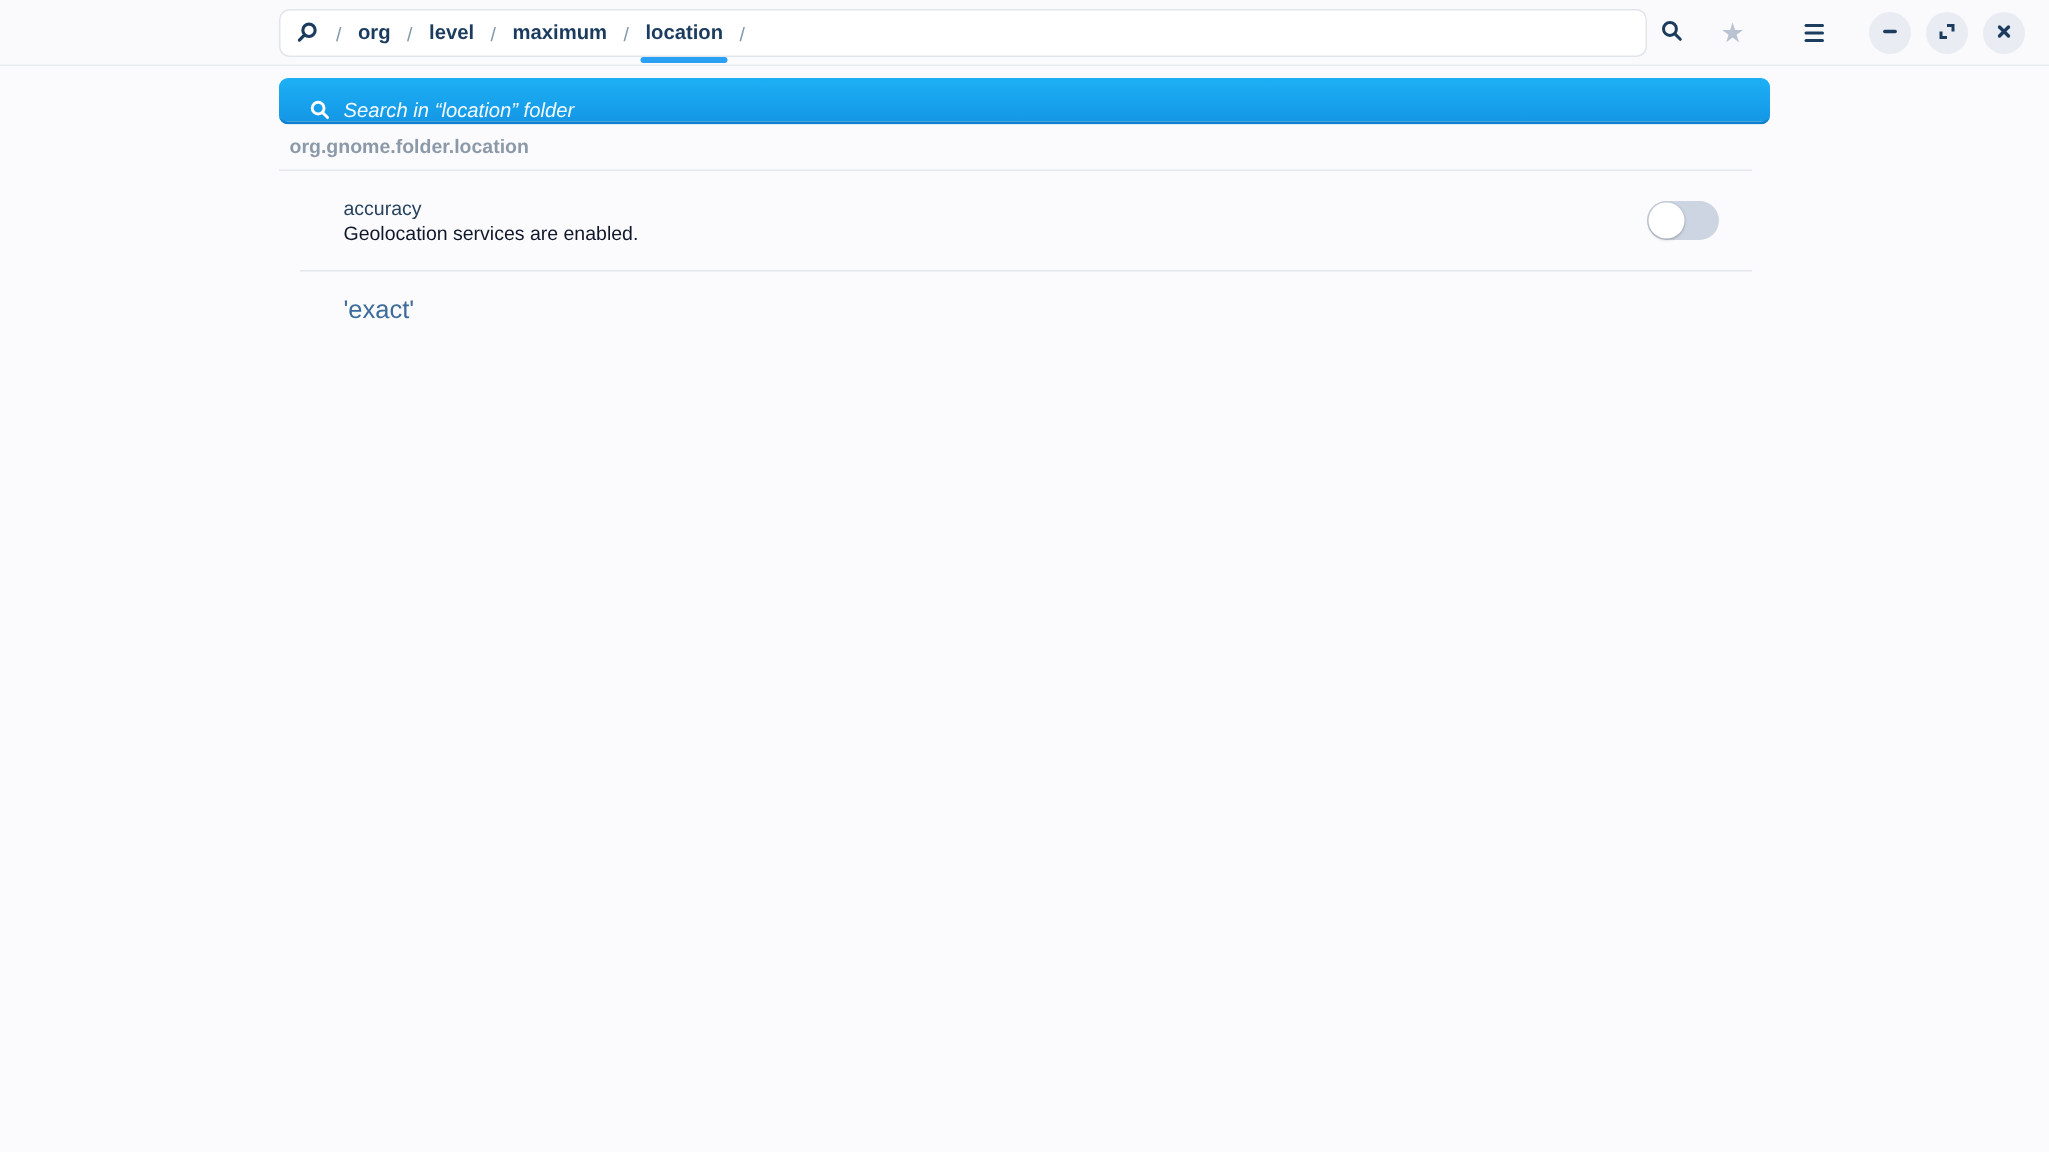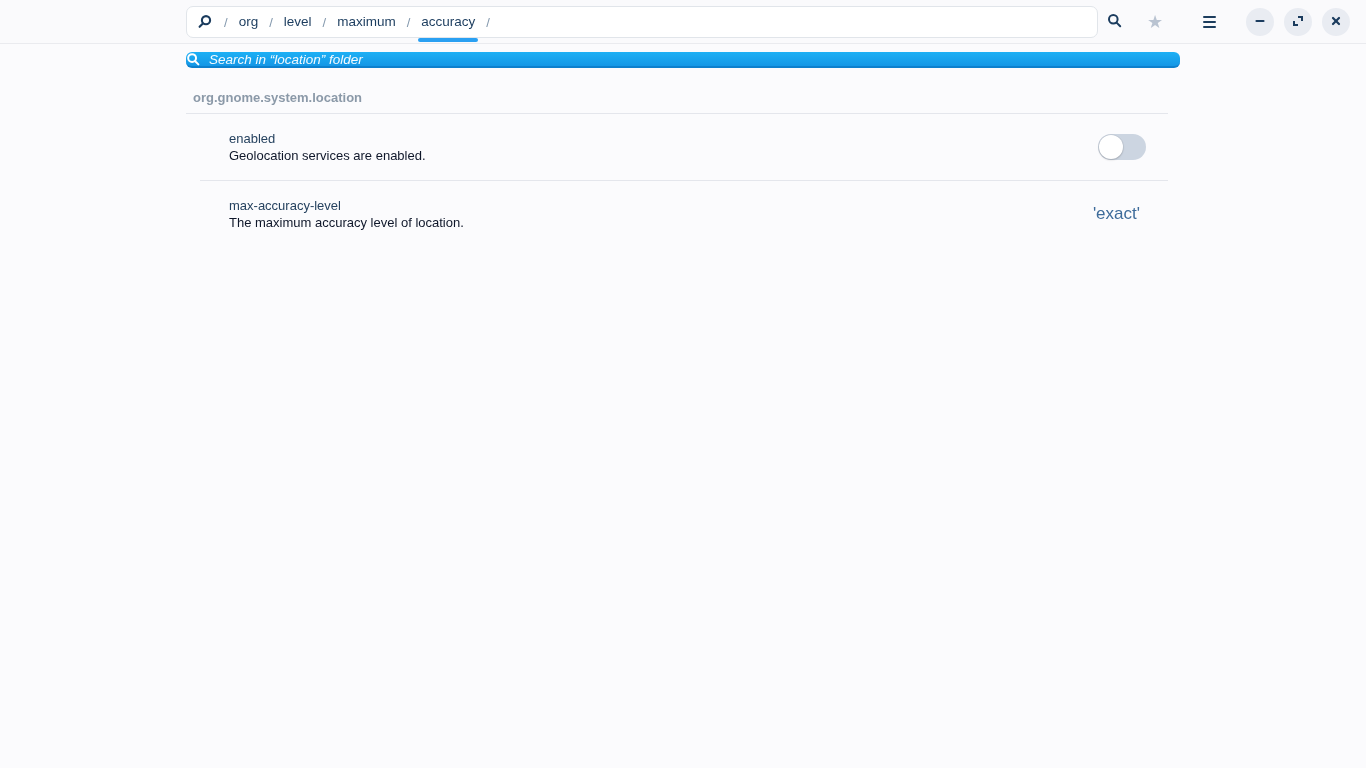--- a/index.html
+++ b/index.html
@@ -20,21 +20,21 @@
   .pathbar {
     position: absolute; left: 186px; top: 6px; width: 912px; height: 32px;
     background: #ffffff;
     border: 1px solid #e1e5ea;
     border-radius: 7px;
     display: flex; align-items: center;
     padding: 0 10px;
     gap: 11px;
   }
   .pathbar .seg {
-    font-size: 13.5px; font-weight: normal; color: #1b3c5e;
+    font-size: 13.5px; font-weight: bold; color: #1b3c5e;
     line-height: 30px; white-space: nowrap;
   }
   .pathbar .sep { font-size: 13px; font-weight: normal; color: #8398ad; }
   .pathbar .seg.current { position: relative; color: #1b3c5e; }
   .pathbar .seg.current::after {
     content: ""; position: absolute; left: -3px; right: -3px; bottom: -5px;
     height: 4px; border-radius: 2px; background: #2aa0f2;
   }
   .pathbar-icon { display: flex; align-items: center; }
 
@@ -54,26 +54,26 @@
   .circle-btn {
     width: 28px; height: 28px; border-radius: 50%;
     background: #e9ecf2; border: none;
     display: flex; align-items: center; justify-content: center;
     cursor: pointer;
   }
   .sp-20 { width: 20px; } .sp-6 { width: 6px; } .sp-10 { width: 10px; } .sp-16 { width: 16px; }
 
   
   .search-bar {
-    position: absolute; left: 186px; top: 52px; width: 994px; height: 16px;
+    position: absolute; left: 186px; top: 52px; width: 994px; height: 31px;
     border-radius: 6px;
     background: linear-gradient(#1db0f5, #1497e6);
     border-bottom: 2px solid #0d80cd;
-    display: flex; align-items: flex-start;
-    padding: 0 0;
+    display: flex; align-items: flex-end;
+    padding: 0 20px;
   }
   .search-bar input {
     flex: 1; background: transparent; border: none; outline: none;
     font-family: "Liberation Sans", "DejaVu Sans", sans-serif;
     font-size: 13.5px; font-style: italic; color: #ffffff;
     margin-left: 8px;
   }
   .search-bar input::placeholder { color: rgba(255,255,255,0.95); font-style: italic; opacity: 1; }
 
   
@@ -122,21 +122,21 @@
           <line x1="5.9" y1="9.4" x2="2.6" y2="12.8" stroke="#1b3c5e" stroke-width="2.1" stroke-linecap="round"></line>
         </svg>
       </span>
       <span class="sep">/</span>
       <span class="seg">org</span>
       <span class="sep">/</span>
       <span class="seg">level</span>
       <span class="sep">/</span>
       <span class="seg">maximum</span>
       <span class="sep">/</span>
-      <span class="seg current">accuracy</span>
+      <span class="seg current">location</span>
       <span class="sep">/</span>
     </div>
 
     <div class="header-actions">
       <button class="icon-btn">
         <span>
           <svg width="16" height="16" viewBox="0 0 16 16">
             <circle cx="6.3" cy="6.3" r="4.3" fill="none" stroke="#1b3c5e" stroke-width="2"></circle>
             <line x1="9.6" y1="9.6" x2="13.2" y2="13.2" stroke="#1b3c5e" stroke-width="2" stroke-linecap="round"></line>
           </svg>
@@ -188,37 +188,33 @@
     <span style="display:flex;align-items:center;">
       <svg width="15" height="15" viewBox="0 0 16 16">
         <circle cx="6.5" cy="6.5" r="4.2" fill="none" stroke="#ffffff" stroke-width="2.1"></circle>
         <line x1="9.8" y1="9.8" x2="13.2" y2="13.2" stroke="#ffffff" stroke-width="2.1" stroke-linecap="round"></line>
       </svg>
     </span>
     <input type="text" placeholder="Search in “location” folder" style="">
   </div>
 
   <div class="content">
-    <div class="section-title">org.gnome.system.location</div>
+    <div class="section-title">org.gnome.folder.location</div>
     <div class="divider-full"></div>
 
     <div class="key-row">
       <div class="key-text">
-        <div class="key-name">enabled</div>
+        <div class="key-name">accuracy</div>
         <div class="key-summary">Geolocation services are enabled.</div>
       </div>
       <div class="toggle">
         <div class="knob"></div>
       </div>
     </div>
 
     <div class="divider-indent"></div>
 
     <div class="key-row">
-      <div class="key-text">
-        <div class="key-name">max-accuracy-level</div>
-        <div class="key-summary">The maximum accuracy level of location.</div>
-      </div>
       <div class="key-value">'exact'</div>
     </div>
   </div>
 
 </div>
 
 </body></html>

